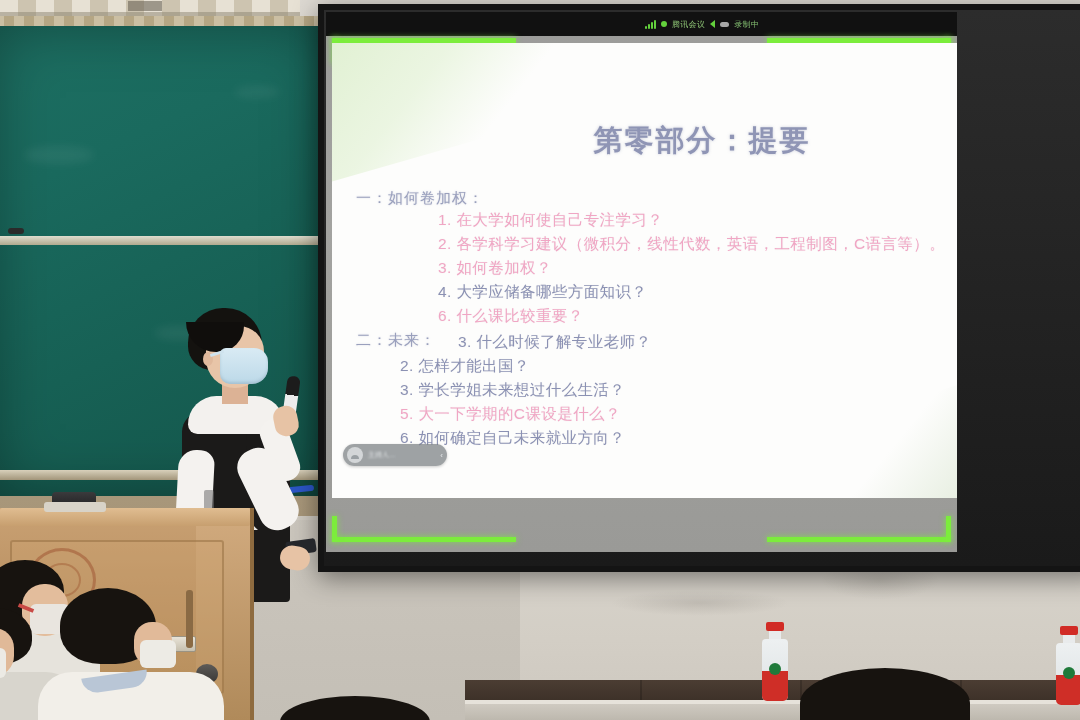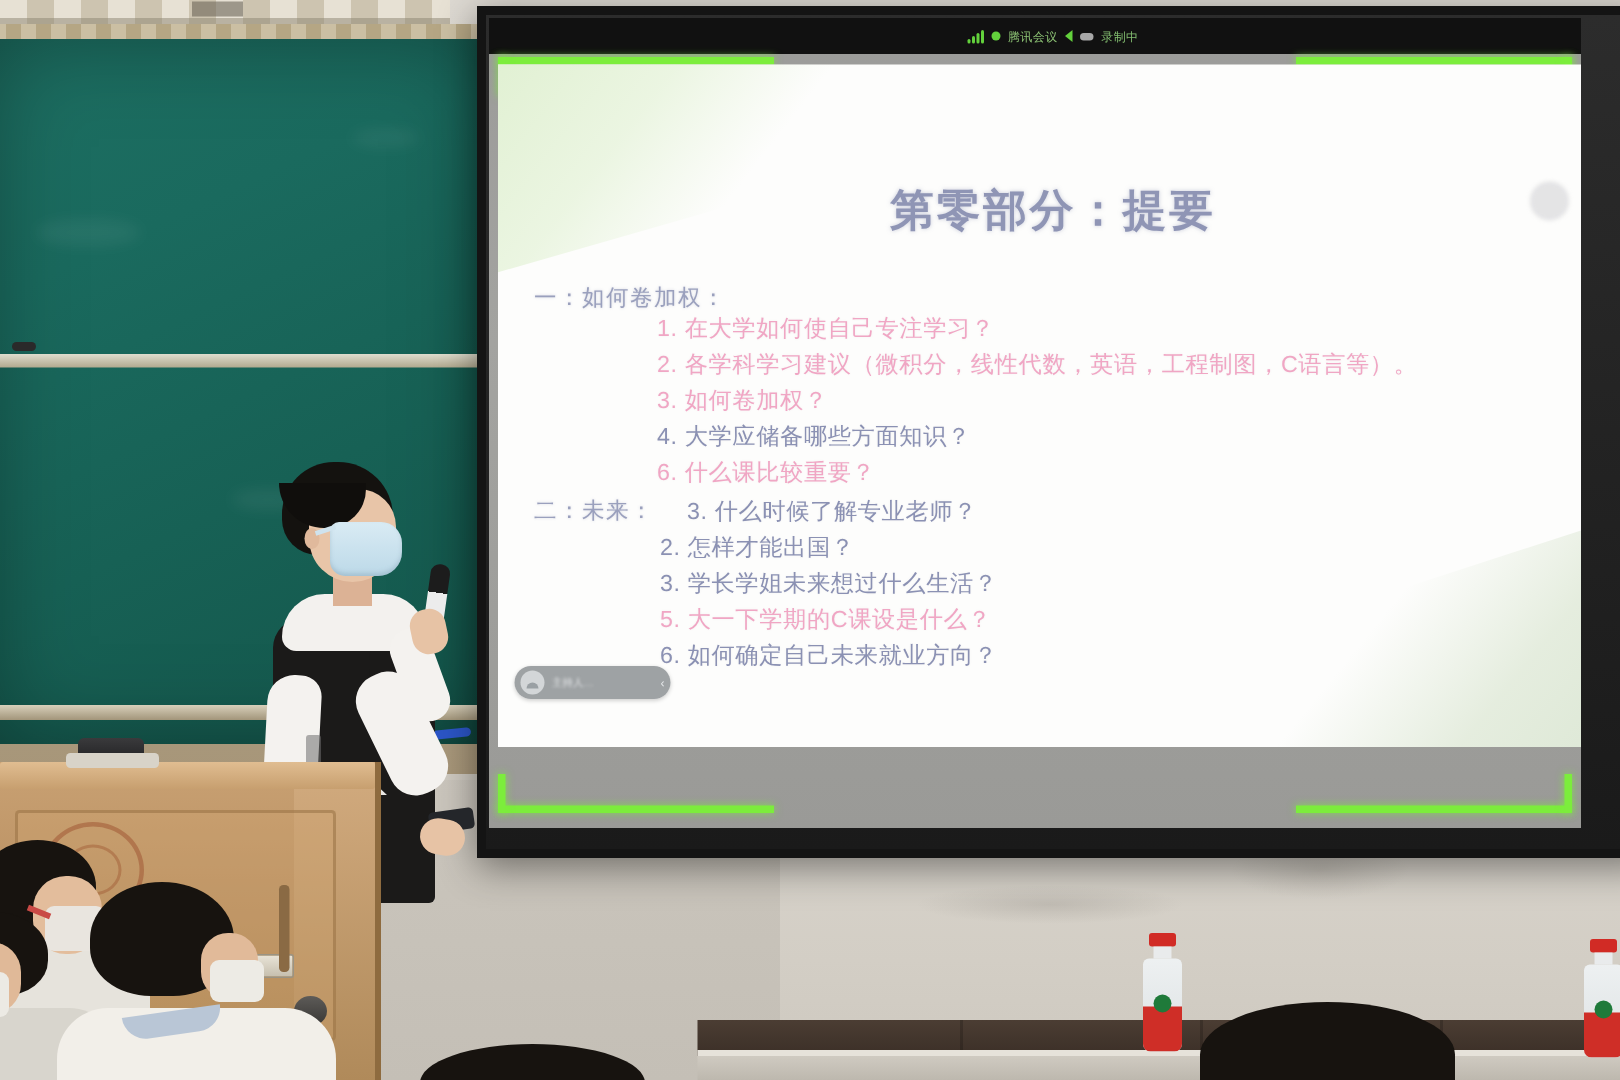--- a/index.html
+++ b/index.html
@@ -39,21 +39,21 @@
     background:repeating-linear-gradient(90deg,#cbbfa3 0 10px,#b5a684 10px 20px);}
   .board-smudge{position:absolute;background:rgba(255,255,255,.06);border-radius:50%;filter:blur(5px);}
   .chalk-nub{position:absolute;left:8px;top:228px;width:16px;height:6px;border-radius:3px;background:#2a2a2a;}
   .marker-blue{position:absolute;left:288px;top:486px;width:26px;height:6px;border-radius:3px;
     background:#2b55c6;transform:rotate(-6deg);}
 
   
   .screen-shell{position:absolute;left:318px;top:4px;width:772px;height:556px;
     background:linear-gradient(180deg,#2c2c2c,#1a1a1a);
     border:6px solid #141414;box-shadow:0 6px 24px rgba(0,0,0,.45);}
-  .screen-inner{position:absolute;left:326px;top:12px;width:728px;height:540px;background:#404040;overflow:hidden;}
+  .screen-inner{position:absolute;left:326px;top:12px;width:631px;height:540px;background:#404040;overflow:hidden;}
 
   
   .proj-gray{position:absolute;left:0;top:0;width:752px;height:540px;
     background:linear-gradient(180deg,#9b9b99 0%,#a3a3a0 40%,#9a9a97 100%);}
   
   .meet-bar{position:absolute;left:0;top:0;width:752px;height:24px;background:#111;}
   .meet-status{position:absolute;left:0;top:0;width:752px;height:24px;
     display:flex;align-items:center;justify-content:center;gap:5px;}
   .sig{display:inline-flex;align-items:flex-end;gap:1px;height:9px;}
   .sig i{display:block;width:2px;background:#63d13c;border-radius:1px;}
@@ -101,21 +101,21 @@
   .sec-label{font-size:15px;color:#9aa0bd;white-space:nowrap;padding-top:1px;
     letter-spacing:1px;text-shadow:0 0 2px rgba(160,165,190,.45);}
   .sec-label.future{width:96px;}
   .items{margin-left:0;}
   .item{font-size:15.5px;line-height:24px;letter-spacing:.4px;white-space:nowrap;
     text-shadow:0 0 2px rgba(0,0,0,.05);}
   .item.blue{color:#8b91b3;}
   .item.pink{color:#f0a6c4;}
   .sec-one .items{margin-left:82px;}
   .sec-two-first{margin-left:6px;}
-  .sec-two-rest{margin-left:84px;}
+  .sec-two-rest{margin-left:44px;}
 
   
   .meet-pill{position:absolute;left:11px;top:401px;width:96px;height:22px;border-radius:11px;
     background:rgba(120,126,130,.72);display:flex;align-items:center;padding:0 4px;gap:5px;
     box-shadow:0 1px 3px rgba(0,0,0,.2);}
   .pill-avatar{width:16px;height:16px;border-radius:50%;background:#d3d6d8;flex:none;
     display:flex;align-items:center;justify-content:center;}
   .pill-avatar::after{content:"";width:8px;height:4px;border-radius:4px 4px 0 0;background:#9aa0a4;margin-top:4px;}
   .pill-txt{flex:1;font-size:7px;color:#e6e8ea;filter:blur(1.1px);overflow:hidden;white-space:nowrap;}
   .pill-chev{font-size:8px;color:#e8eaec;flex:none;}

